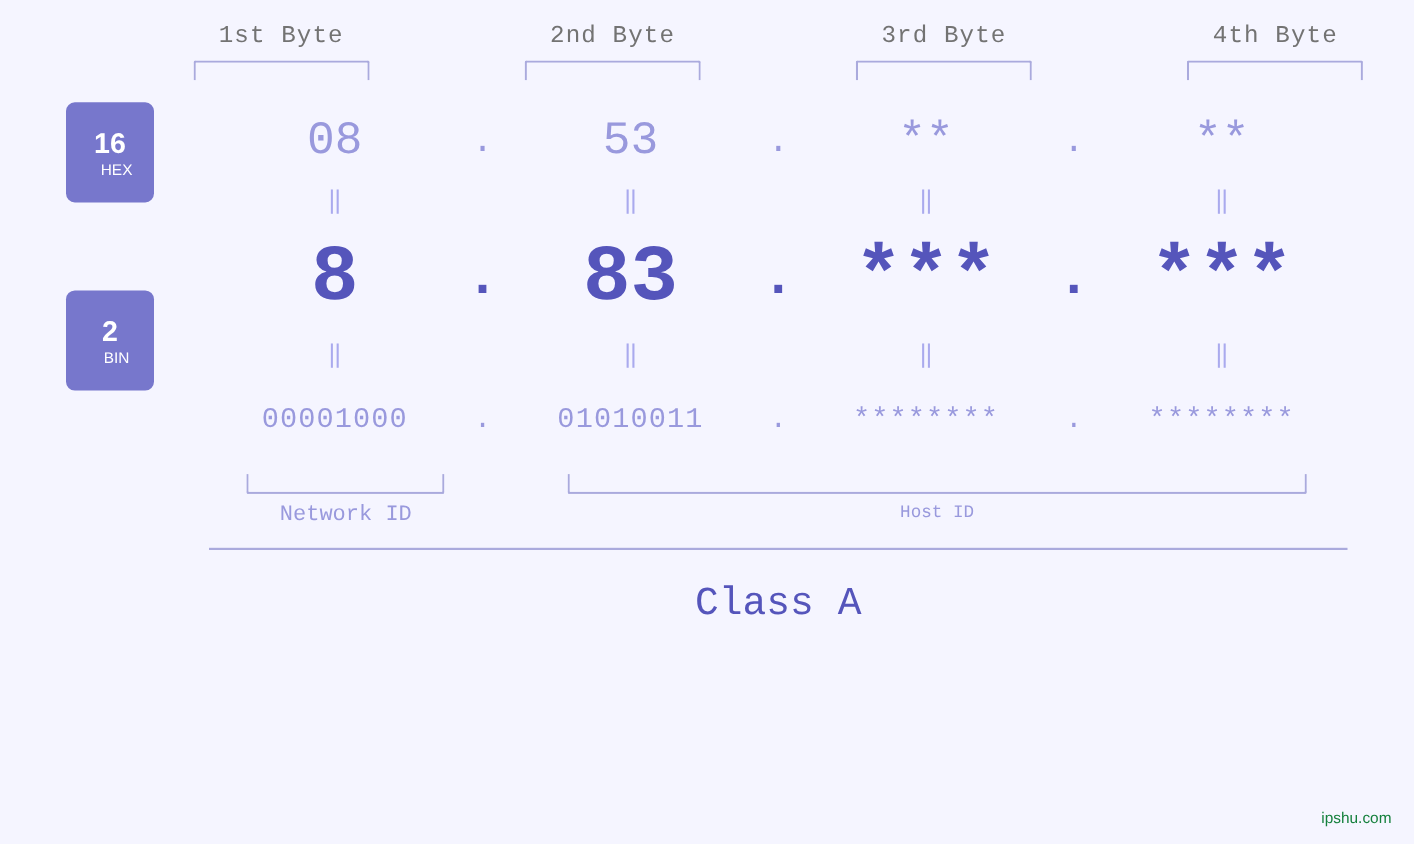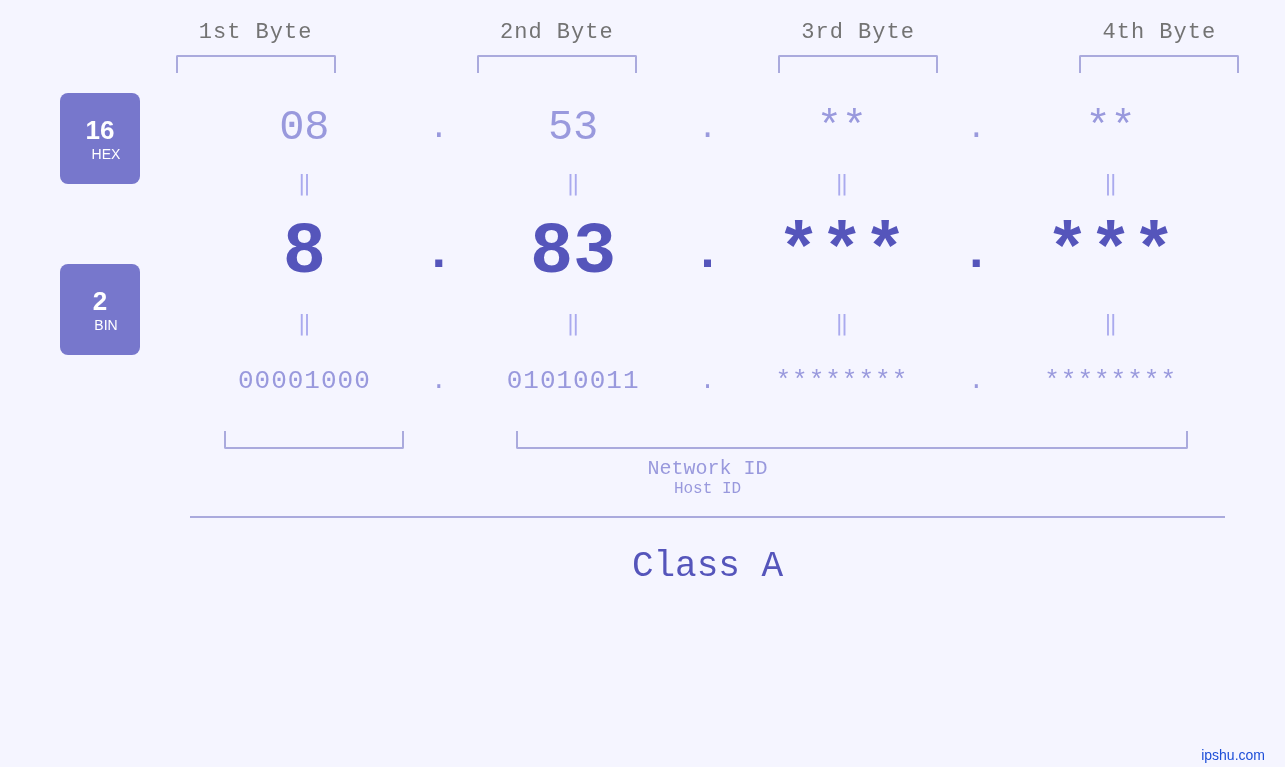--- a/index.html
+++ b/index.html
@@ -206,23 +206,23 @@
     }
 
     .bin-dot {
       color: #9999dd;
       font-size: 26px;
     }
 
     
     .watermark {
       position: absolute;
-      bottom: 4px;
+      bottom: 16px;
       right: 20px;
-      color: #1d4ed8;
+      color: #15803d;
       font-size: 14px;
       font-family: Arial, sans-serif;
     }
 
     .asterisk-color {
       color: #9999dd;
     }
 
     .asterisk-bold {
       color: #5555bb;
@@ -390,21 +390,21 @@
         <div style="flex:1; display:flex; justify-content:center;">
           <div style="width:180px; height:18px; border:2px solid #aaaadd; border-top:none; border-radius: 0 0 2px 2px;"></div>
         </div>
         <div style="width:40px; flex-shrink:0;"></div>
 
         <div style="flex:3; display:flex; justify-content:center;">
           <div style="width:90%; height:18px; border:2px solid #aaaadd; border-top:none; border-radius: 0 0 2px 2px;"></div>
         </div>
       </div>
 
-      <div style="display:flex; width:100%; margin-top:8px;flex-direction:column;">
+      <div style="display:flex; width:100%; margin-top:8px;">
         <div style="flex:1; text-align:center; color:#9999dd; font-size:20px; font-family:'Courier New',Courier,monospace;">Network ID</div>
         <div style="width:40px; flex-shrink:0;"></div>
         <div style="flex:3; text-align:center; color:#9999dd; font-size:16px; font-family:'Courier New',Courier,monospace;">Host ID</div>
       </div>
 
       <div style="width:100%; border-top:2px solid #aaaadd; margin-top:18px; padding-top:28px; text-align:center;">
         <span style="color:#5555bb; font-size:36px; font-family:'Courier New',Courier,monospace;">Class A</span>
       </div>
 
     </div>

